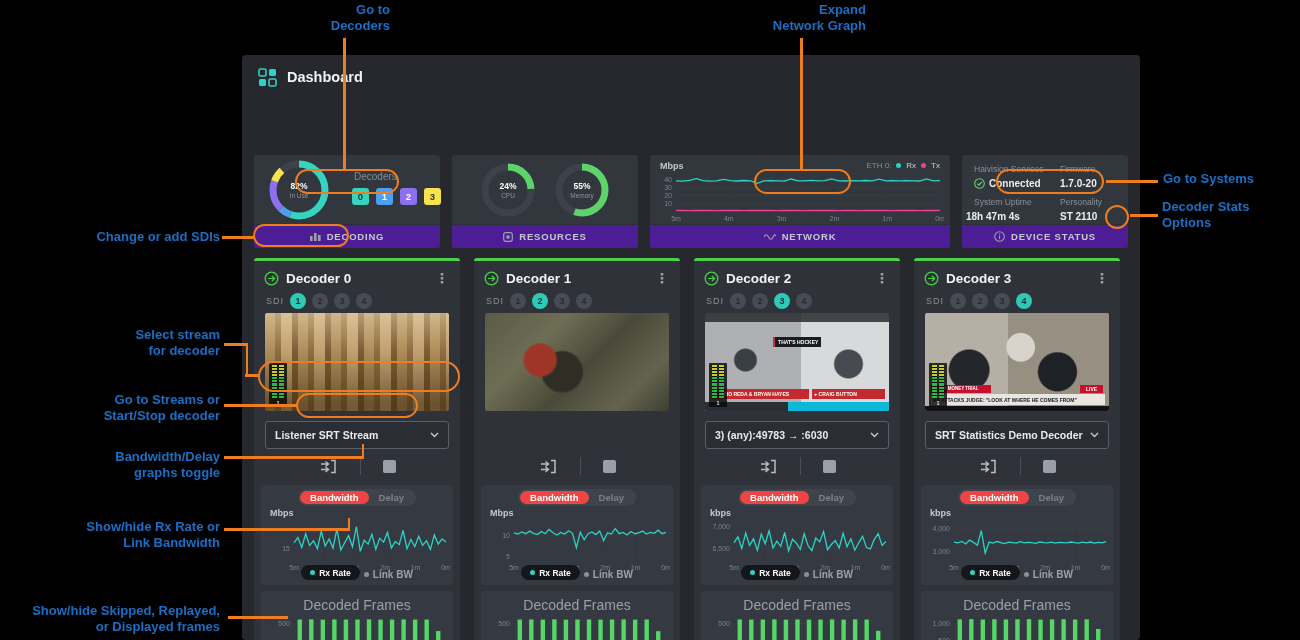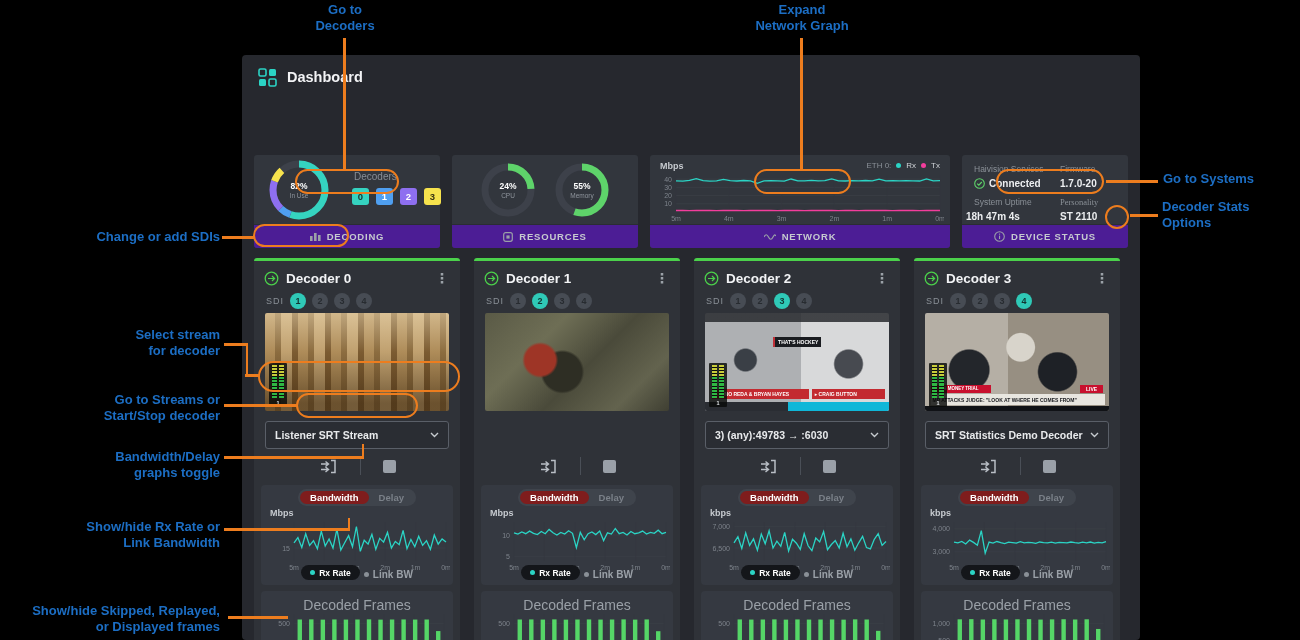--- a/index.html
+++ b/index.html
@@ -74,32 +74,32 @@
      display:flex;align-items:center;justify-content:space-between;padding:0 9px;box-sizing:border-box;cursor:pointer;}
   .dropdown span{color:#e8eaec;font-size:10.5px;font-weight:bold;overflow:hidden;white-space:nowrap;}
   .btn-row{position:absolute;left:0;top:193px;width:100%;height:24px;display:flex;align-items:center;justify-content:center;gap:22px;}
   .btn{cursor:pointer;display:flex;align-items:center;justify-content:center;}
   .btn-div{width:1px;height:18px;background:#4a4f57;}
   .stop-sq{width:13px;height:13px;background:#9aa0a8;border-radius:2px;}
   .sec{position:absolute;left:7px;width:192px;height:100px;background:#353941;border-radius:4px;}
   .sec-bw{top:224px;}
   .sec-frames{top:330px;}
   .toggle{position:absolute;left:50%;transform:translateX(-50%);top:4px;display:inline-flex;background:#3f444c;border-radius:9px;padding:2px;align-items:center;}
-  .tg-on{background:#7f1d1d;color:#fff;border-radius:8px;padding:1px 10px;font-size:9.5px;font-weight:bold;cursor:pointer;}
+  .tg-on{background:#ef4444;color:#fff;border-radius:8px;padding:1px 10px;font-size:9.5px;font-weight:bold;cursor:pointer;}
   .tg-off{color:#7b8189;padding:1px 10px;font-size:9.5px;font-weight:bold;cursor:pointer;}
   .unit{position:absolute;left:9px;top:23px;color:#c6cacf;font-size:9px;font-weight:bold;}
   .bw-svg{position:absolute;left:3px;top:33px;}
   .bw-legend{position:absolute;left:0;bottom:5px;width:100%;display:flex;justify-content:center;align-items:flex-end;gap:4px;}
   .pill{background:#14161a;border-radius:9px;padding:2.5px 9px;display:inline-flex;align-items:center;gap:4px;font-size:8.5px;font-weight:bold;color:#fff;cursor:pointer;}
   .leg-off{display:inline-flex;align-items:center;gap:4px;font-size:10px;font-weight:bold;color:#9ba1a8;cursor:pointer;}
   .frames-title{position:absolute;left:0;top:6px;width:100%;text-align:center;color:#9aa0a7;font-size:14px;}
   .fr-svg{position:absolute;left:3px;top:20px;}
   
   .anno-text{position:absolute;color:#1c6ec4;font-size:13px;font-weight:bold;line-height:16px;white-space:pre-line;}
-  .anno-text.t-center{text-align:center;}
+  .anno-text.t-center{text-align:right;}
   .anno-text.t-right{text-align:right;}
   .anno-vline{position:absolute;width:2.5px;background:#ed7d1e;}
   .anno-hline{position:absolute;height:2.5px;background:#ed7d1e;}
   .anno-oval{position:absolute;border:2.5px solid #ed7d1e;border-radius:14px;box-sizing:border-box;}
   svg{display:block;}
 </style>
 </head>
 <body>
 
 <div id="stage">
@@ -236,21 +236,21 @@
               <circle cx="5.5" cy="5.5" r="4.8" fill="none" stroke="#5ed36a" stroke-width="1.1"></circle>
               <path d="M3.2 5.6l1.6 1.6 3-3.2" stroke="#5ed36a" stroke-width="1.2" fill="none"></path>
             </svg>
         </span>
         <span>Connected</span>
       </div>
       <div class="ds-label" style="left:98px;top:9px;">Firmware</div>
       <div class="ds-value" style="left:98px;top:23px;">1.7.0-20</div>
       <div class="ds-label" style="left:12px;top:42px;">System Uptime</div>
       <div class="ds-value" style="left:4px;top:56px;">18h 47m 4s</div>
-      <div class="ds-label" style="left:98px;top:42px;font-family:Liberation Serif, serif;">Personality</div>
+      <div class="ds-label" style="left:98px;top:42px;">Personality</div>
       <div class="ds-value" style="left:98px;top:56px;">ST 2110</div>
       <div class="panel-footer">
         <span>
           <svg width="11" height="11" viewBox="0 0 11 11">
               <circle cx="5.5" cy="5.5" r="4.8" fill="none" stroke="#9ba0a8" stroke-width="1.1"></circle>
               <rect x="5" y="4.6" width="1.1" height="3.4" fill="#9ba0a8"></rect>
               <rect x="5" y="2.6" width="1.1" height="1.1" fill="#9ba0a8"></rect>
             </svg>
         </span>
         <span>DEVICE STATUS</span>

